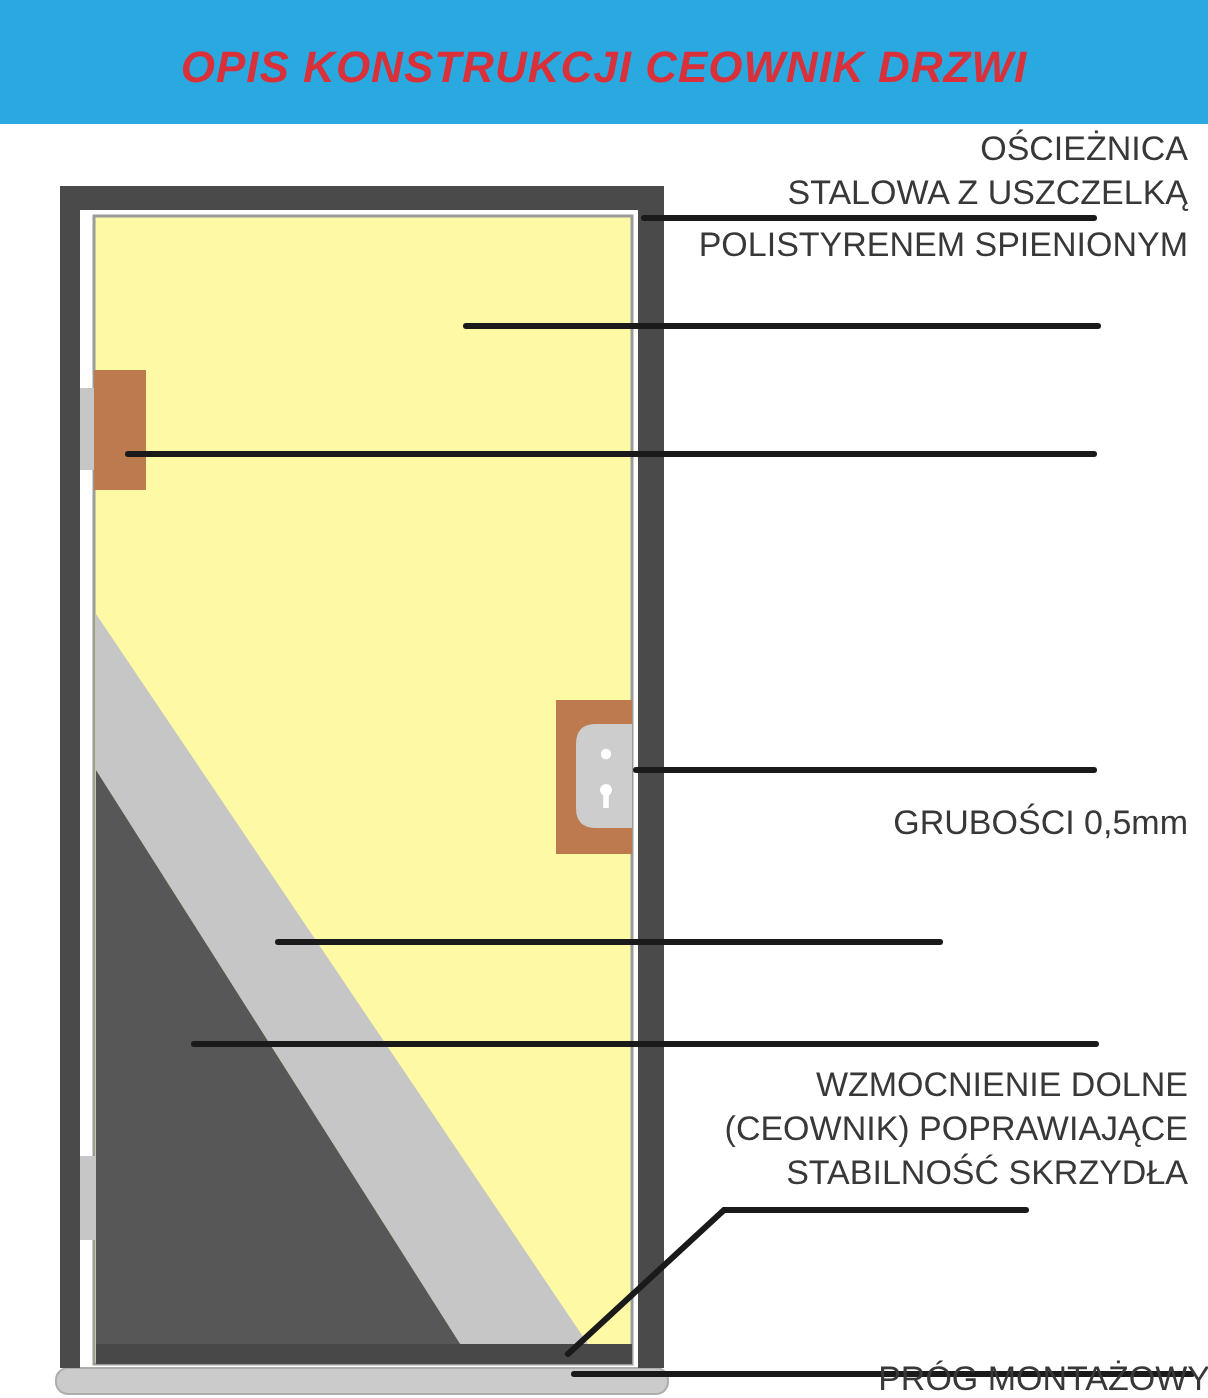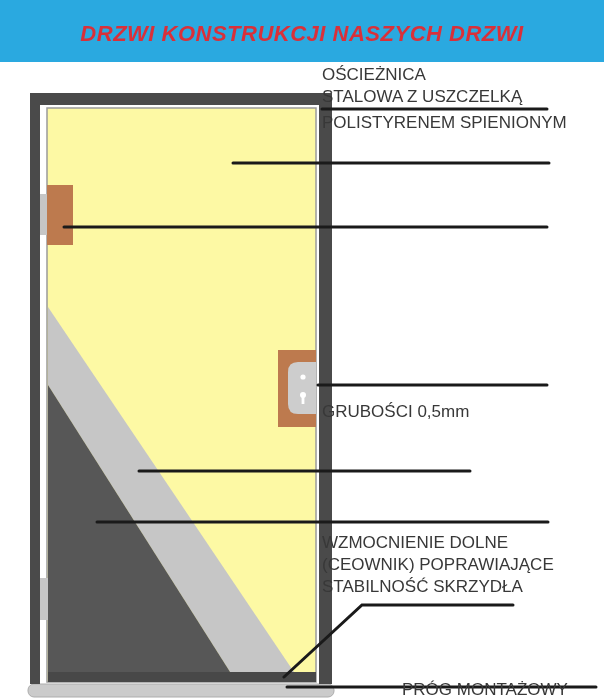--- a/index.html
+++ b/index.html
@@ -4,34 +4,34 @@
 <style>
   html,body{margin:0;padding:0;background:#fff;}
   .page{position:relative;width:604px;height:699px;background:#fff;overflow:hidden;
         font-family:"Liberation Sans",sans-serif;}
   .header{position:absolute;left:0;top:0;width:604px;height:62px;
           background:var(--header-bg,#2AA9E0);
           display:flex;align-items:center;justify-content:center;}
   .title{color:var(--title-color,#D93039);font-weight:bold;font-style:italic;
          font-size:22px;letter-spacing:.5px;padding-top:5px;white-space:nowrap;}
   .diagram{position:absolute;left:0;top:0;}
-  .label{position:absolute;left:322px;width:272px;text-align:left;
+  .label{position:absolute;left:322px;width:272px;text-align:right;
          font-size:17px;line-height:22px;color:var(--text-color,#383838);}
   .label div{white-space:nowrap;}
   .l1{top:64px;}  .l2{top:112px;} .l3{top:177px;} .l4{top:335px;}
   .l5{top:401px;} .l6{top:474px;} .l7{top:532px;}
   .l8{top:647px;left:402px;width:203px;margin-top:32px;}
 </style>
 </head>
 <body>
 
 <div class="page">
 
   <div class="header">
-    <div class="title">DRZWI KONSTRUKCJI NASZYCH DRZWI</div>
+    <div class="title">OPIS KONSTRUKCJI CEOWNIK DRZWI</div>
   </div>
 
   <svg class="diagram" width="604" height="699" viewBox="0 0 604 699">
 
     <rect x="28" y="684" width="306" height="13" rx="6" style="fill:var(--threshold);stroke:#ADADAD;stroke-width:1"></rect>
 
     <rect x="30" y="93" width="302" height="12" style="fill:var(--frame)"></rect>
     <rect x="30" y="93" width="10" height="591" style="fill:var(--frame)"></rect>
     <rect x="319" y="93" width="13" height="591" style="fill:var(--frame)"></rect>
 

